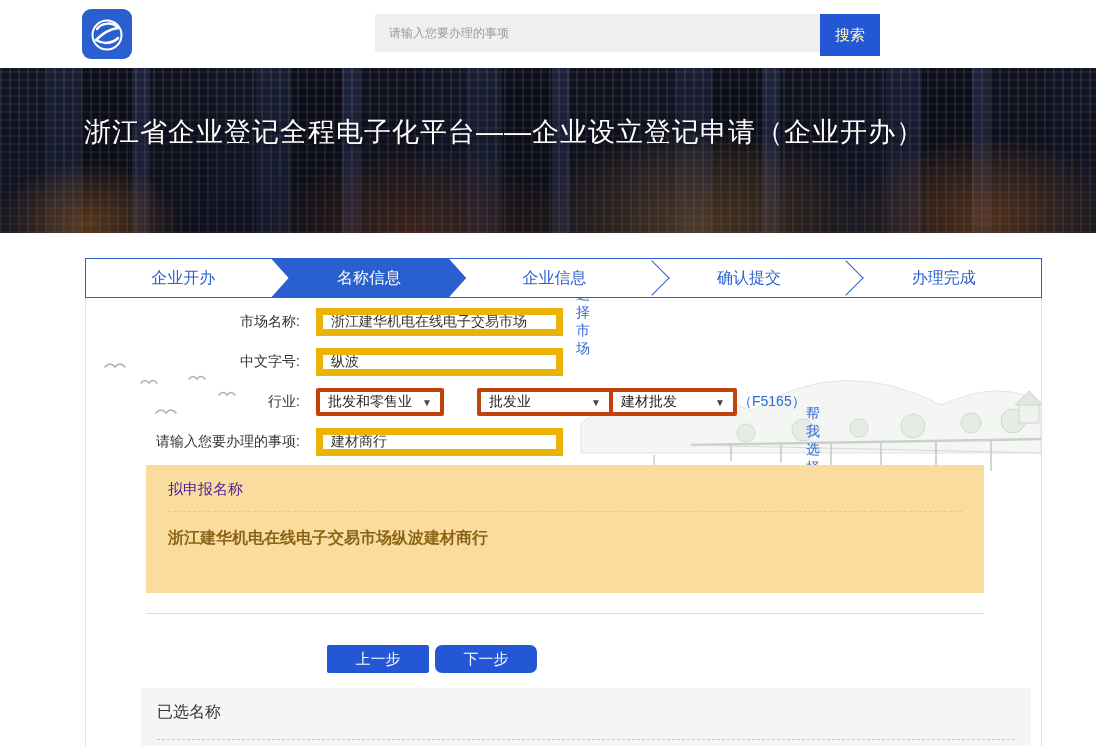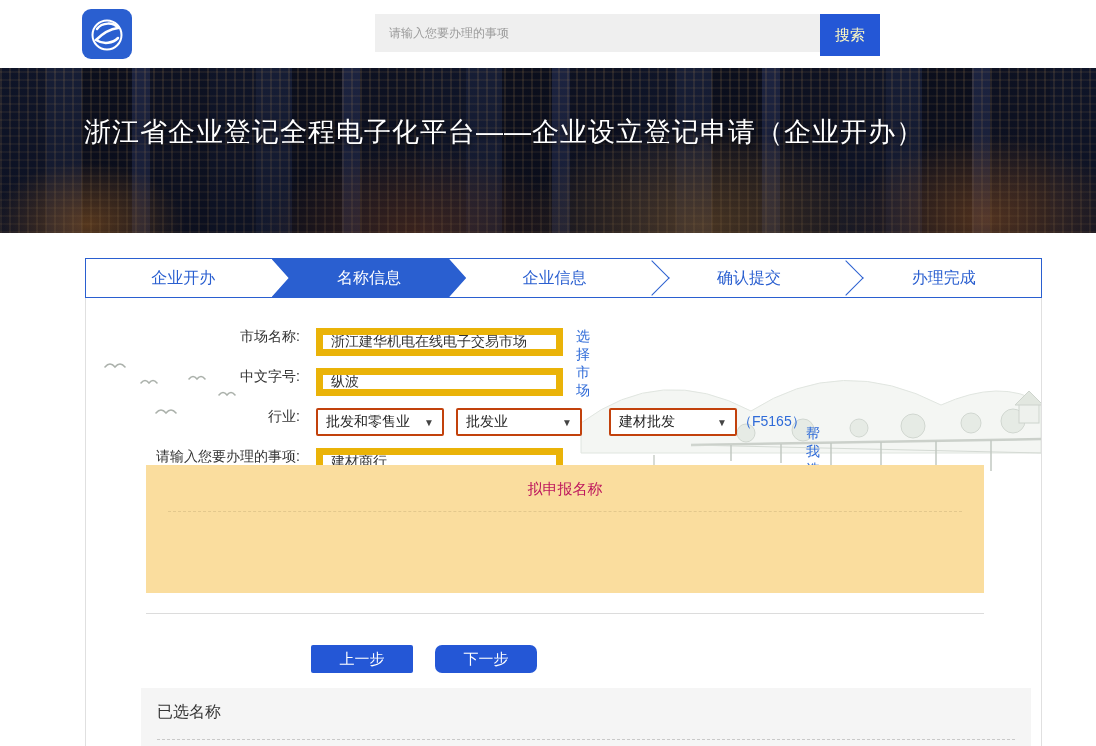--- a/index.html
+++ b/index.html
@@ -50,44 +50,44 @@
   .step.active { background:#2a5fd0; color:#fff; margin:0 -9px; z-index:2;
     clip-path:polygon(0 0, calc(100% - 17px) 0, 100% 50%, calc(100% - 17px) 100%, 0 100%, 17px 50%); }
   .sep { width:0; position:relative; z-index:1; }
   .sep::before { content:""; position:absolute; left:0; top:50%; width:24px; height:24px;
     transform:translate(-50%,-50%) rotate(45deg);
     border-top:1px solid #2a5fd0; border-right:1px solid #2a5fd0; }
 
   
   .card-body { position:relative; height:448px; overflow:hidden; }
   .art { position:absolute; pointer-events:none; }
-  .row { position:absolute; left:0; height:28px; display:flex; z-index:3;margin-top:20px; }
+  .row { position:absolute; left:0; height:28px; display:flex; align-items:center; z-index:3; }
   .flabel { width:222px; text-align:right; font-size:14px; color:#333; padding-right:8px; }
   .tbox { position:absolute; left:230px; width:247px; height:28px; border:7px solid #eab308;
     background:#fff; font-size:14px; color:#333; padding:0 8px; font-family:inherit; outline:none; }
   .link { font-size:14px; color:#2f6bd8; text-decoration:none; cursor:pointer; }
-  .selectbox { position:absolute; height:28px; border:2px solid #c2410c; border-radius:2px;
+  .selectbox { position:absolute; height:28px; border:4px solid #c2410c; border-radius:2px;
     background:#fff; display:flex; align-items:center; justify-content:space-between;
     padding:0 8px; font-size:14px; color:#222; cursor:pointer; }
   .caret { font-size:10px; color:#444; margin-left:6px; }
   .ind-code { position:absolute; left:652px; font-size:14px; color:#2f6bd8; top:5px; }
   .help-link { position:absolute; left:720px; top:17px; }
 
   .notice { position:absolute; left:60px; top:167px; width:838px; height:128px;
     background:#fadd9e; padding:15px 22px; z-index:3; }
-  .notice-heading { font-size:15px; color:#be185d;text-align:center; }
+  .notice-heading { font-size:15px; color:#4c1d95; }
   .notice-divider { border-bottom:1px dashed #e3c88d; margin:12px 0 0; }
   .notice-name { margin-top:16px; font-size:16px; font-weight:bold; color:#8a6414; }
 
   .hr-line { position:absolute; left:60px; top:315px; width:838px; border-top:1px solid #dcdcdc; z-index:3; }
 
   .btn-row { position:absolute; left:0; top:347px; width:100%; z-index:3; }
   .btn { position:absolute; width:102px; height:28px; background:#2457d6; color:#fff;
     border:none; border-radius:2px; font-size:15px; cursor:pointer; font-family:inherit; }
-  .btn-prev { left:225px; }
+  .btn-prev { left:241px; }
   .btn-next { left:349px;border-radius:7px; }
 
   .selected-panel { position:absolute; left:55px; top:390px; width:890px; height:120px;
     background:#f5f5f5; z-index:3; }
   .selected-heading { font-size:16px; color:#333; padding:14px 16px 0; }
   .selected-divider { margin:16px 16px 0; border-bottom:1px dashed #c9c9c9; }
 </style>
 </head>
 <body>
 
@@ -169,40 +169,41 @@
       <div class="flabel">中文字号:</div>
       <input class="tbox" style="top: 0px;" type="text" value="纵波">
     </div>
 
     <div class="row" style="top:90px;">
       <div class="flabel">行业:</div>
       <div class="selectbox" style="left:230px; width:128px; top:0;">
         <span>批发和零售业</span>
         <span class="caret">▼</span>
       </div>
-      <div class="selectbox" style="left:370px; width:126px; top:0;">
+      <div class="selectbox" style="left:391px; width:136px; top:0;">
         <span>批发业</span>
         <span class="caret">▼</span>
       </div>
       <div class="selectbox" style="left:523px; width:128px; top:0;">
         <span>建材批发</span>
         <span class="caret">▼</span>
       </div>
       <span class="ind-code">（F5165）</span>
       <a class="link help-link">帮我选择</a>
     </div>
 
     <div class="row" style="top:130px;">
       <div class="flabel">请输入您要办理的事项:</div>
       <input class="tbox" style="top: 0px;" type="text" value="建材商行">
     </div>
 
     <div class="notice">
       <div class="notice-heading">拟申报名称</div>
       <div class="notice-divider"></div>
+      <div class="notice-name">浙江建华机电在线电子交易市场纵波建材商行</div>
     </div>
 
     <div class="hr-line"></div>
 
     <div class="btn-row">
       <button class="btn btn-prev">上一步</button>
       <button class="btn btn-next">下一步</button>
     </div>
 
     <div class="selected-panel">

